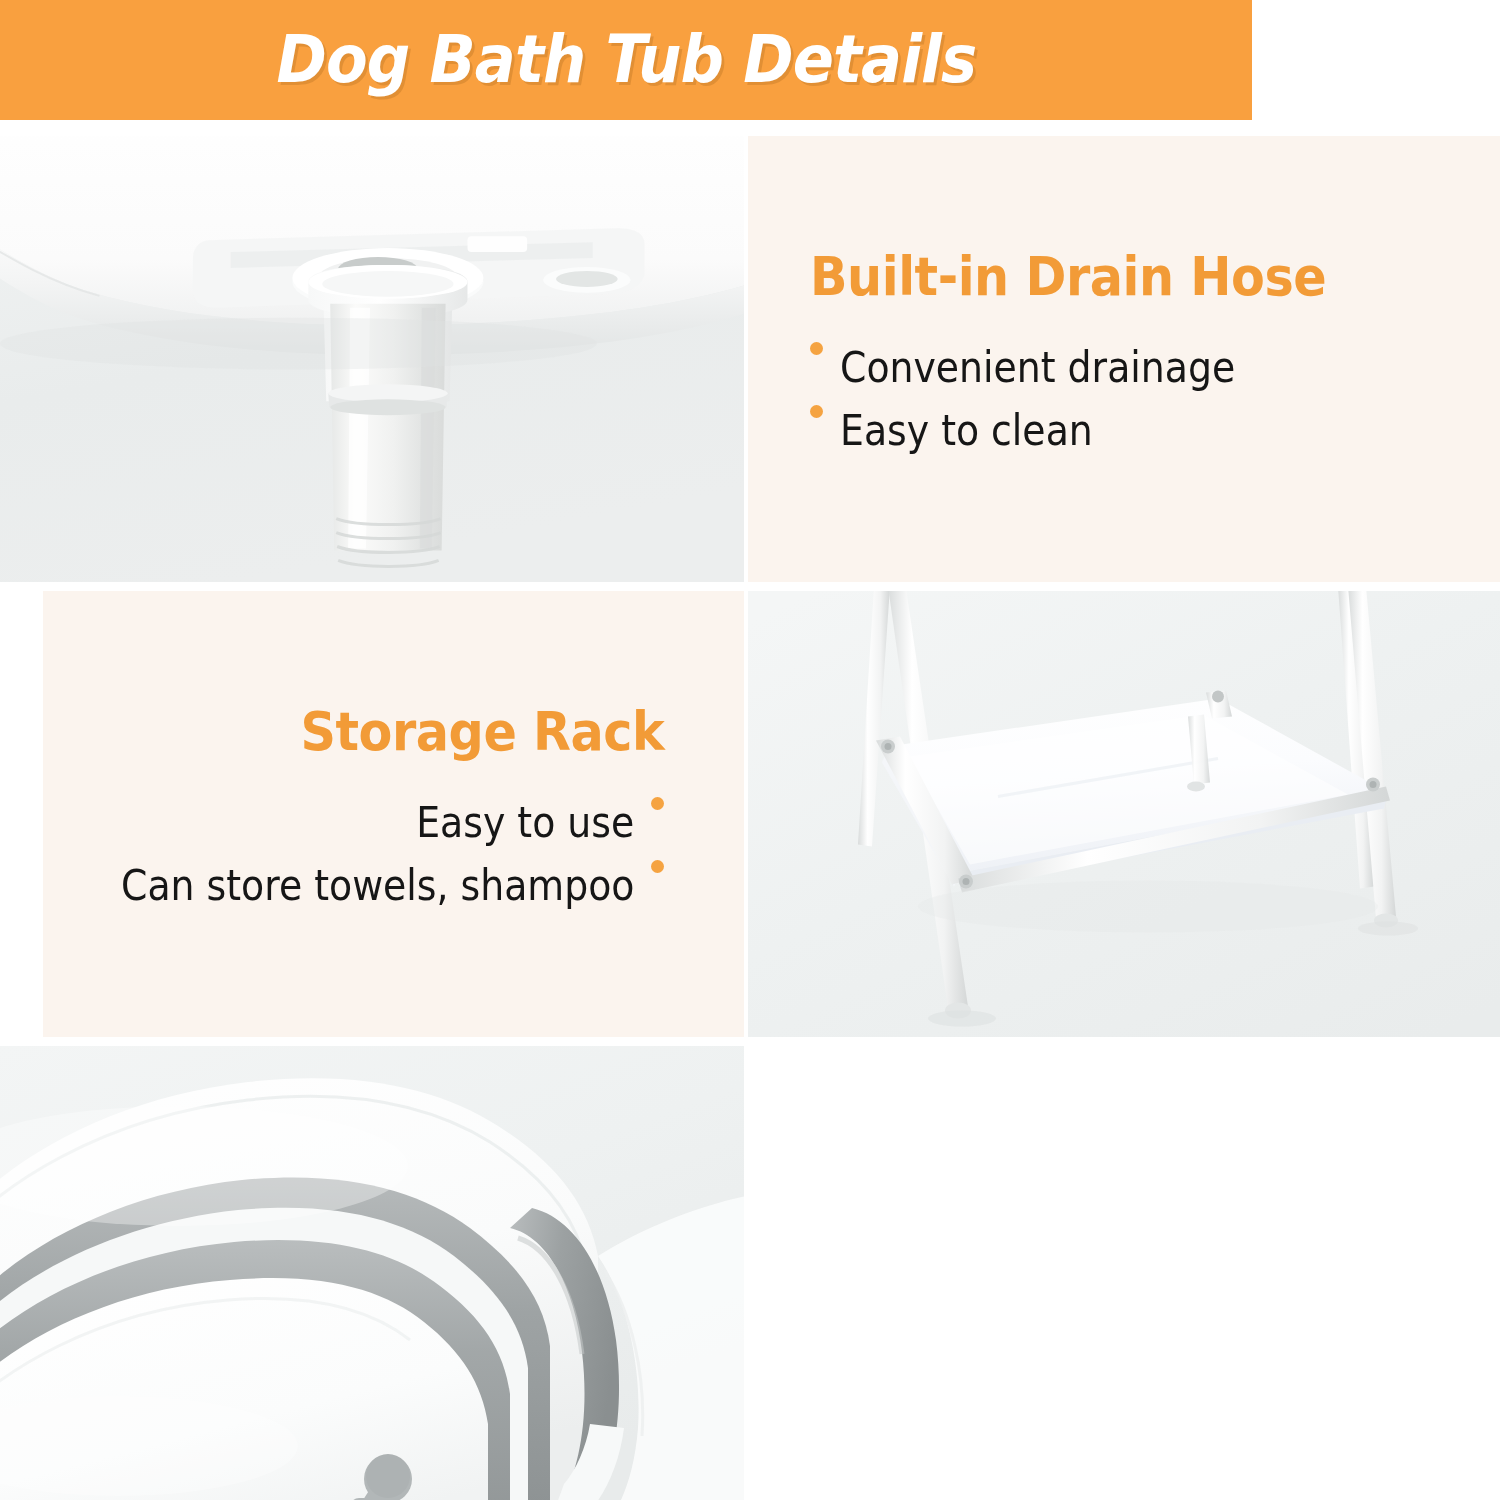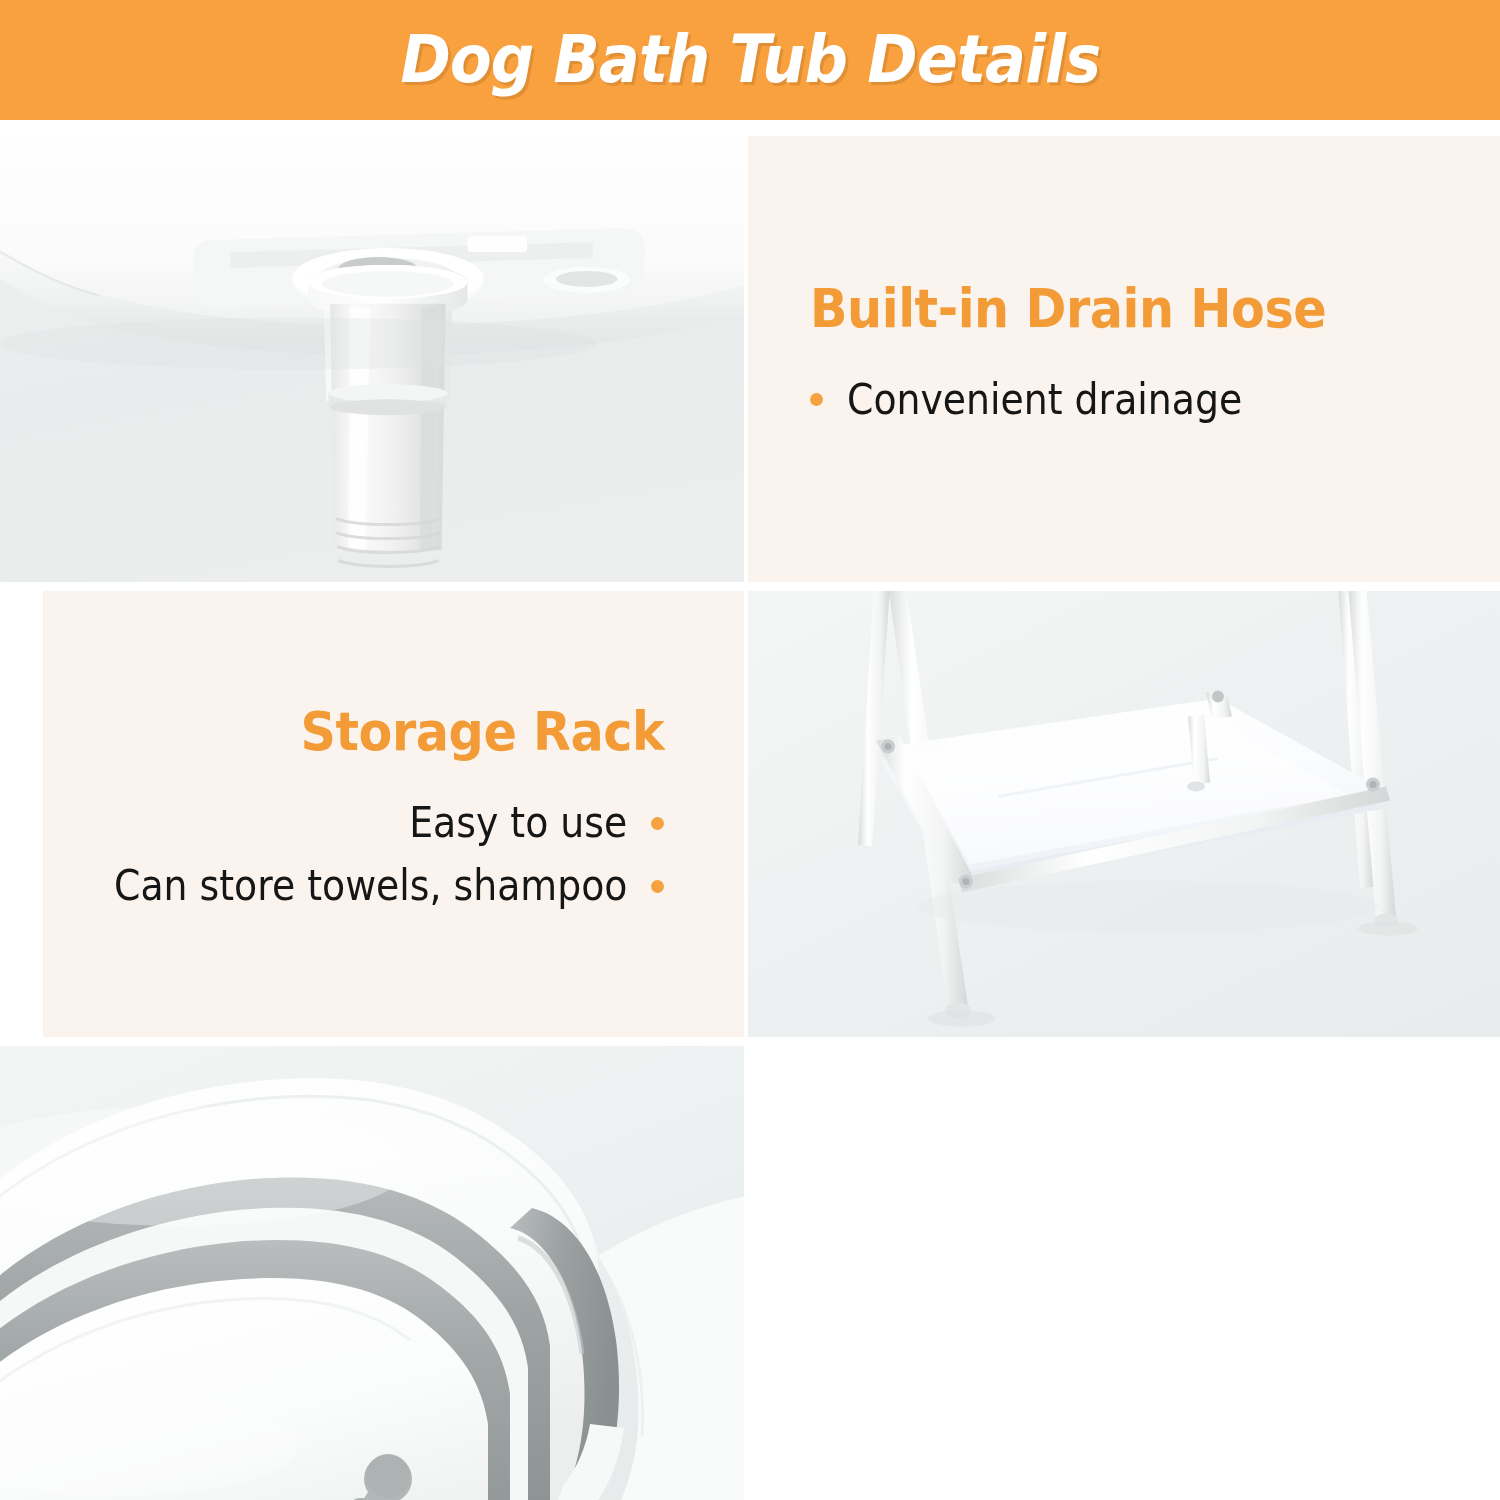--- a/index.html
+++ b/index.html
@@ -19,21 +19,21 @@
     width: 1500px;
     height: 1500px;
     background: #ffffff;
   }
 
   
   .header {
     position: absolute;
     left: 0;
     top: 0;
-    width: 1500px;
+    width: 1252px;
     height: 120px;
     background: #f9a03f;
     display: flex;
     align-items: center;
     justify-content: center;
   }
   .header-title {
     font-family: "DejaVu Sans", sans-serif;
     font-weight: bold;
     font-style: italic;
@@ -101,22 +101,21 @@
   .right-align .feature-heading {
     transform-origin: right center;
   }
   .bullets {
     list-style: none;
     margin: 0;
     padding: 0;
   }
   .bullet-row {
     display: flex;
-    align-items: center;
-    gap: 24px;
+    gap: 17px;
     margin: 11px 0;
   }
   .bullet-row.rtl {
     flex-direction: row-reverse;
   }
   .dot {
     width: 13px;
     height: 13px;
     border-radius: 50%;
     background: #f5a council;
@@ -236,20 +235,24 @@
         </svg>
       </div>
     </div>
 
     <div class="cell textpanel left-align gap-b">
       <h2 class="feature-heading">Built-in Drain Hose</h2>
       <ul class="bullets">
         <li class="bullet-row">
           <span class="dot"></span>
           <span class="bullet-text">Convenient drainage</span>
+        </li>
+        <li class="bullet-row">
+          <span class="dot"></span>
+          <span class="bullet-text">Easy to clean</span>
         </li>
       </ul>
     </div>
 
     <div class="cell textpanel right-align gap-r gap-b">
       <h2 class="feature-heading">Storage Rack</h2>
       <ul class="bullets">
         <li class="bullet-row rtl">
           <span class="dot"></span>
           <span class="bullet-text">Easy to use</span>

